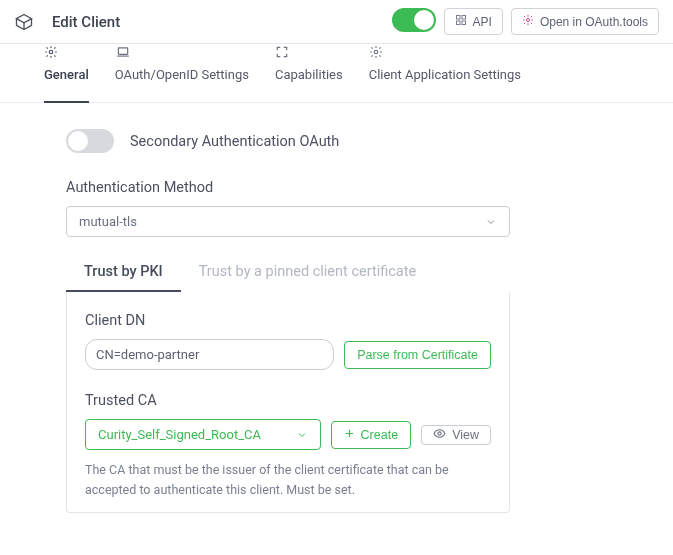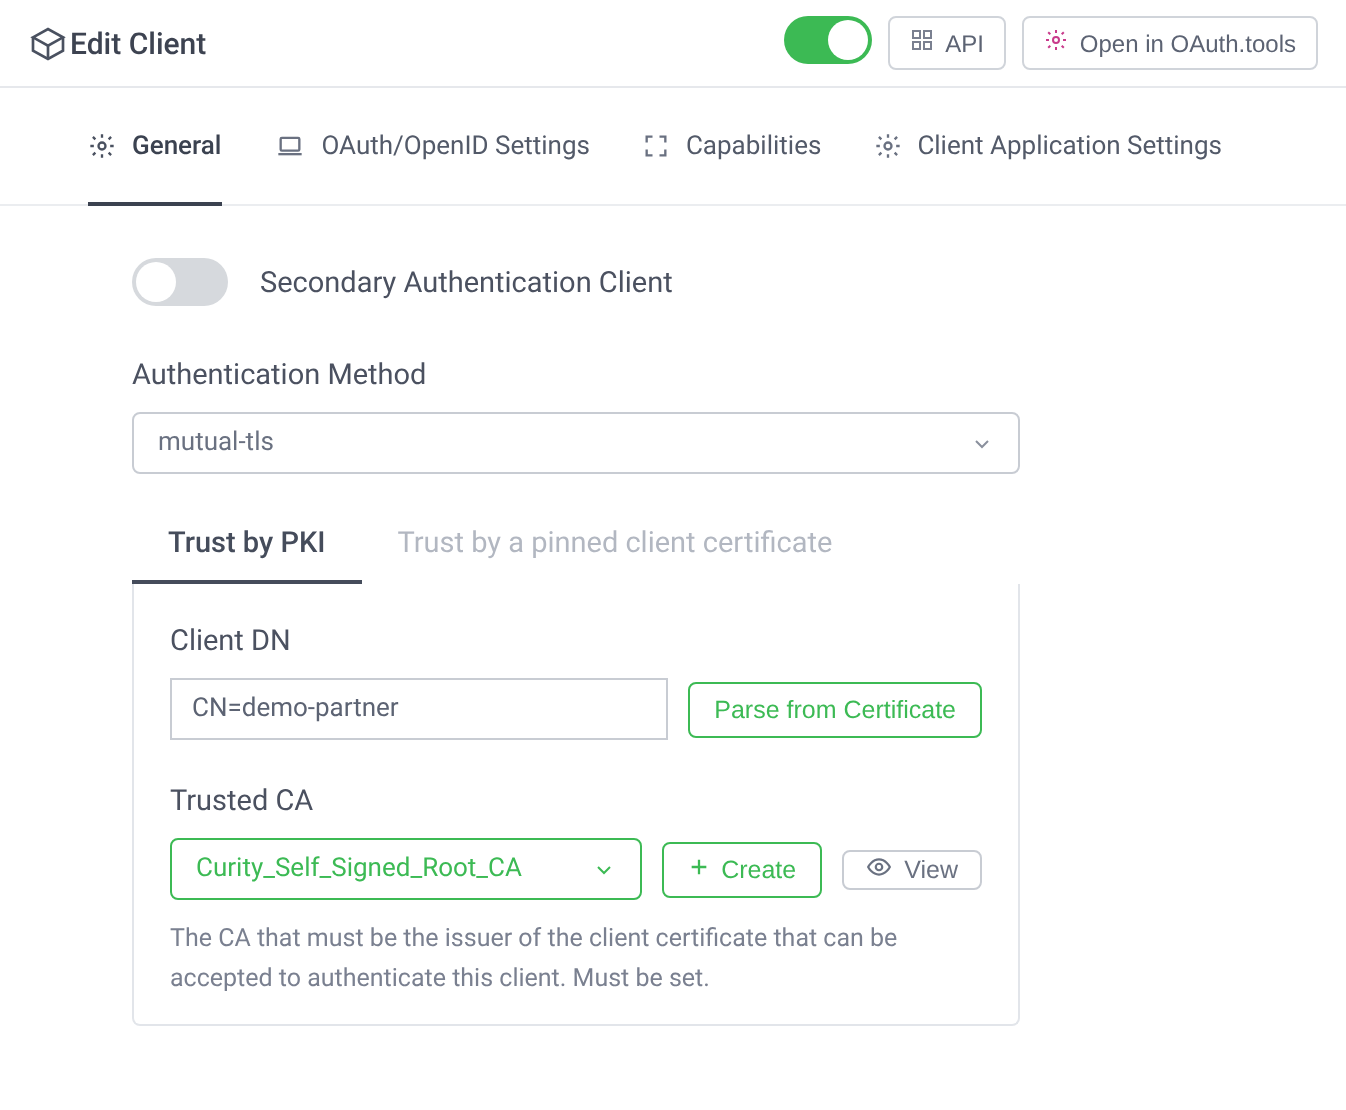--- a/index.html
+++ b/index.html
@@ -15,21 +15,21 @@
   .header {
     display: flex;
     align-items: center;
     padding: 10px 14px;
     border-bottom: 1px solid #e6e8ec;
     height: 44px;
   }
   .header-left {
     display: flex;
     align-items: center;
-    gap: 1px;
+    gap: 18px;
     flex: 1;
   }
   .client-icon svg { display: block; }
   .header-title {
     font-size: 15px;
     font-weight: 500;
     color: #3d4351;
   }
   .header-right {
     display: flex;
@@ -69,29 +69,30 @@
   .tabs {
     display: flex;
     gap: 26px;
     padding: 0 44px;
     border-bottom: 1px solid #ebedf0;
     height: 59px;
     align-items: center;
   }
   .tab {
     display: flex;
-    align-items: center;
+    align-items: flex-start;
     gap: 8px;
     font-size: 13px;
     color: #535a69;
     cursor: pointer;
     height: 100%;
     border-bottom: 2px solid transparent;
     position: relative;
     top: 1px;
+    flex-direction: column;
   }
   .tab.active {
     color: #3b4250;
     border-bottom-color: #3b4250;
     font-weight: 500;
   }
   .tab .icon { display: flex; }
   .content {
     padding: 26px 10px 10px 66px;
   }
@@ -178,21 +179,21 @@
   }
   .input-row {
     display: flex;
     gap: 10px;
     align-items: center;
     margin-bottom: 10px;
   }
   .text-input {
     flex: 1;
     border: 1px solid #c8ccd3;
-    border-radius: 0;
+    border-radius: 12px;
     padding: 7px 10px;
     font-size: 13px;
     color: #5c6373;
     font-family: inherit;
   }
   .btn-green {
     display: inline-flex;
     align-items: center;
     gap: 6px;
     padding: 6px 12px;
@@ -305,21 +306,21 @@
     <span>Client Application Settings</span>
   </div>
 </div>
 
 <div class="content">
 
   <div class="toggle-row">
     <div class="toggle-switch">
       <div class="knob"></div>
     </div>
-    <span class="toggle-label">Secondary Authentication Client</span>
+    <span class="toggle-label">Secondary Authentication OAuth</span>
   </div>
 
   <div class="section-label">Authentication Method</div>
   <div class="select">
     <span>mutual-tls</span>
     <span class="chev">
       <svg width="12" height="12" viewBox="0 0 24 24" fill="none">
           <path d="M6 9l6 6 6-6" stroke="#8a909d" stroke-width="2"></path>
         </svg>
     </span>

